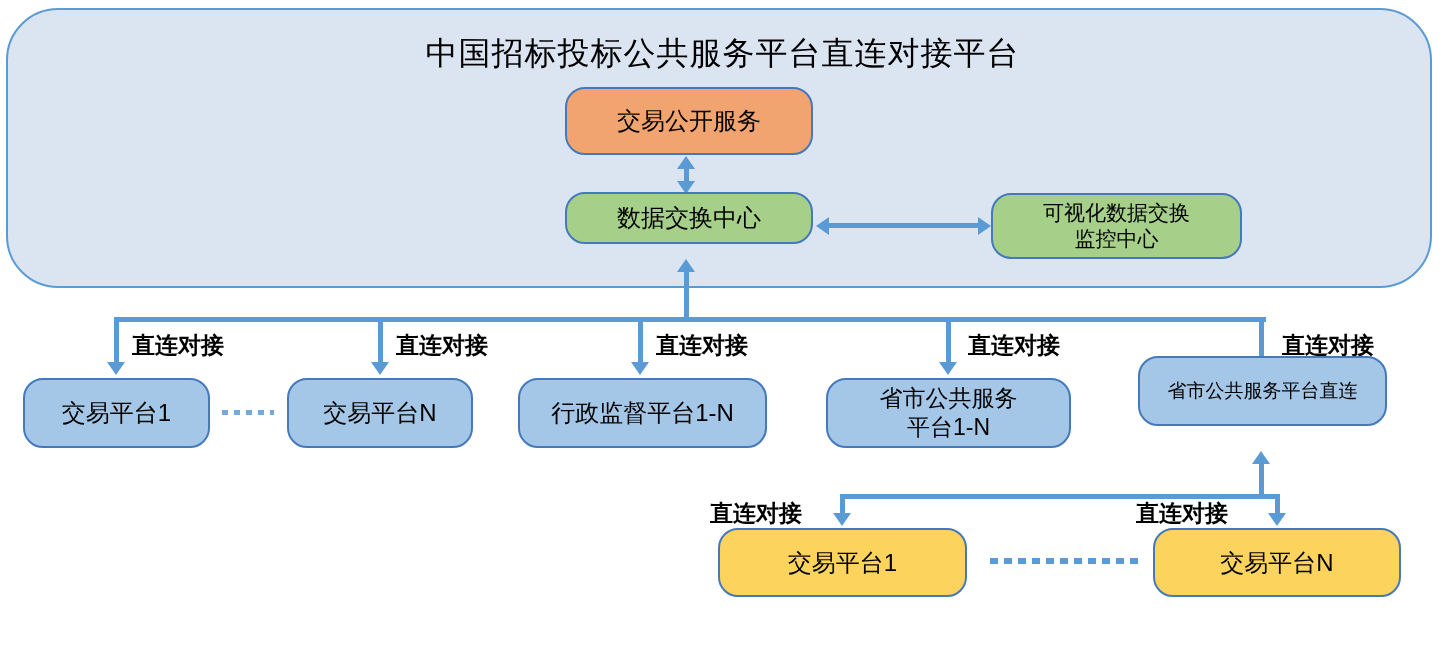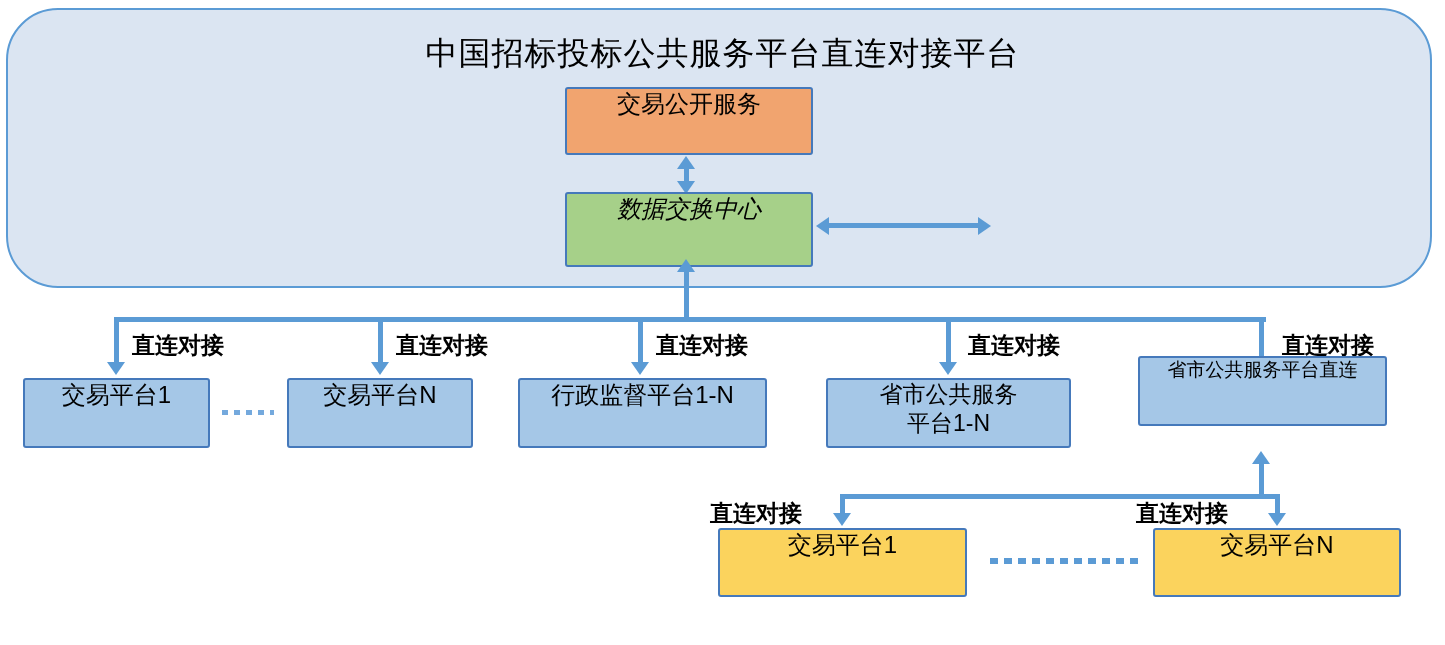--- a/index.html
+++ b/index.html
@@ -23,22 +23,22 @@
     border-radius:52px;
     box-sizing:border-box;
   }
   .title{
     position:absolute;left:0;top:32px;width:1445px;
     text-align:center;font-size:32px;letter-spacing:1px;color:#000000;
   }
 
   .node{
     position:absolute;display:flex;flex-direction:column;
-    align-items:center;justify-content:flex-start;text-align:center;
-    border:2px solid var(--box-border);border-radius:3px;
+    align-items:center;justify-content:center;text-align:center;
+    border:2px solid var(--box-border);border-radius:20px;
     box-sizing:border-box;line-height:1.25;
   }
   .orange{background:var(--orange-fill);}
   .green{background:var(--green-fill);}
   .blue{background:var(--blue-fill);}
   .yellow{background:var(--yellow-fill);}
   .f24{font-size:24px;}
   .f23{font-size:23px;}
   .f21{font-size:21px;}
   .f19{font-size:19px;}
@@ -72,30 +72,34 @@
   <div class="node orange f24" style="left:565px;top:87px;width:248px;height:68px;">
     <span>交易公开服务</span>
   </div>
 
   <div>
     <span class="tri tri-up" style="left:677px;top:156px;"></span>
     <span class="vline" style="left:684px;top:166px;width:5px;height:18px;"></span>
     <span class="tri tri-down" style="left:677px;top:181px;"></span>
   </div>
 
-  <div class="node green f24" style="left:565px;top:192px;width:248px;height:75px;font-style:italic;">
+  <div class="node green f24" style="left:565px;top:192px;width:248px;height:52px;">
     <span>数据交换中心</span>
   </div>
 
   <div>
     <span class="tri tri-left" style="left:816px;top:217px;"></span>
     <span class="hline" style="left:827px;top:223px;width:154px;height:5px;"></span>
     <span class="tri tri-right" style="left:978px;top:217px;"></span>
   </div>
 
+  <div class="node green f21" style="left:991px;top:193px;width:251px;height:66px;">
+    <span>可视化数据交换</span>
+    <span>监控中心</span>
+  </div>
 
   <div>
     <span class="tri tri-up" style="left:677px;top:259px;"></span>
     <span class="vline" style="left:684px;top:269px;width:5px;height:51px;"></span>
   </div>
 
   <div class="hline" style="left:114px;top:317px;width:1152px;height:5px;"></div>
 
   <div>
     <span class="vline" style="left:114px;top:317px;width:5px;height:47px;"></span>

